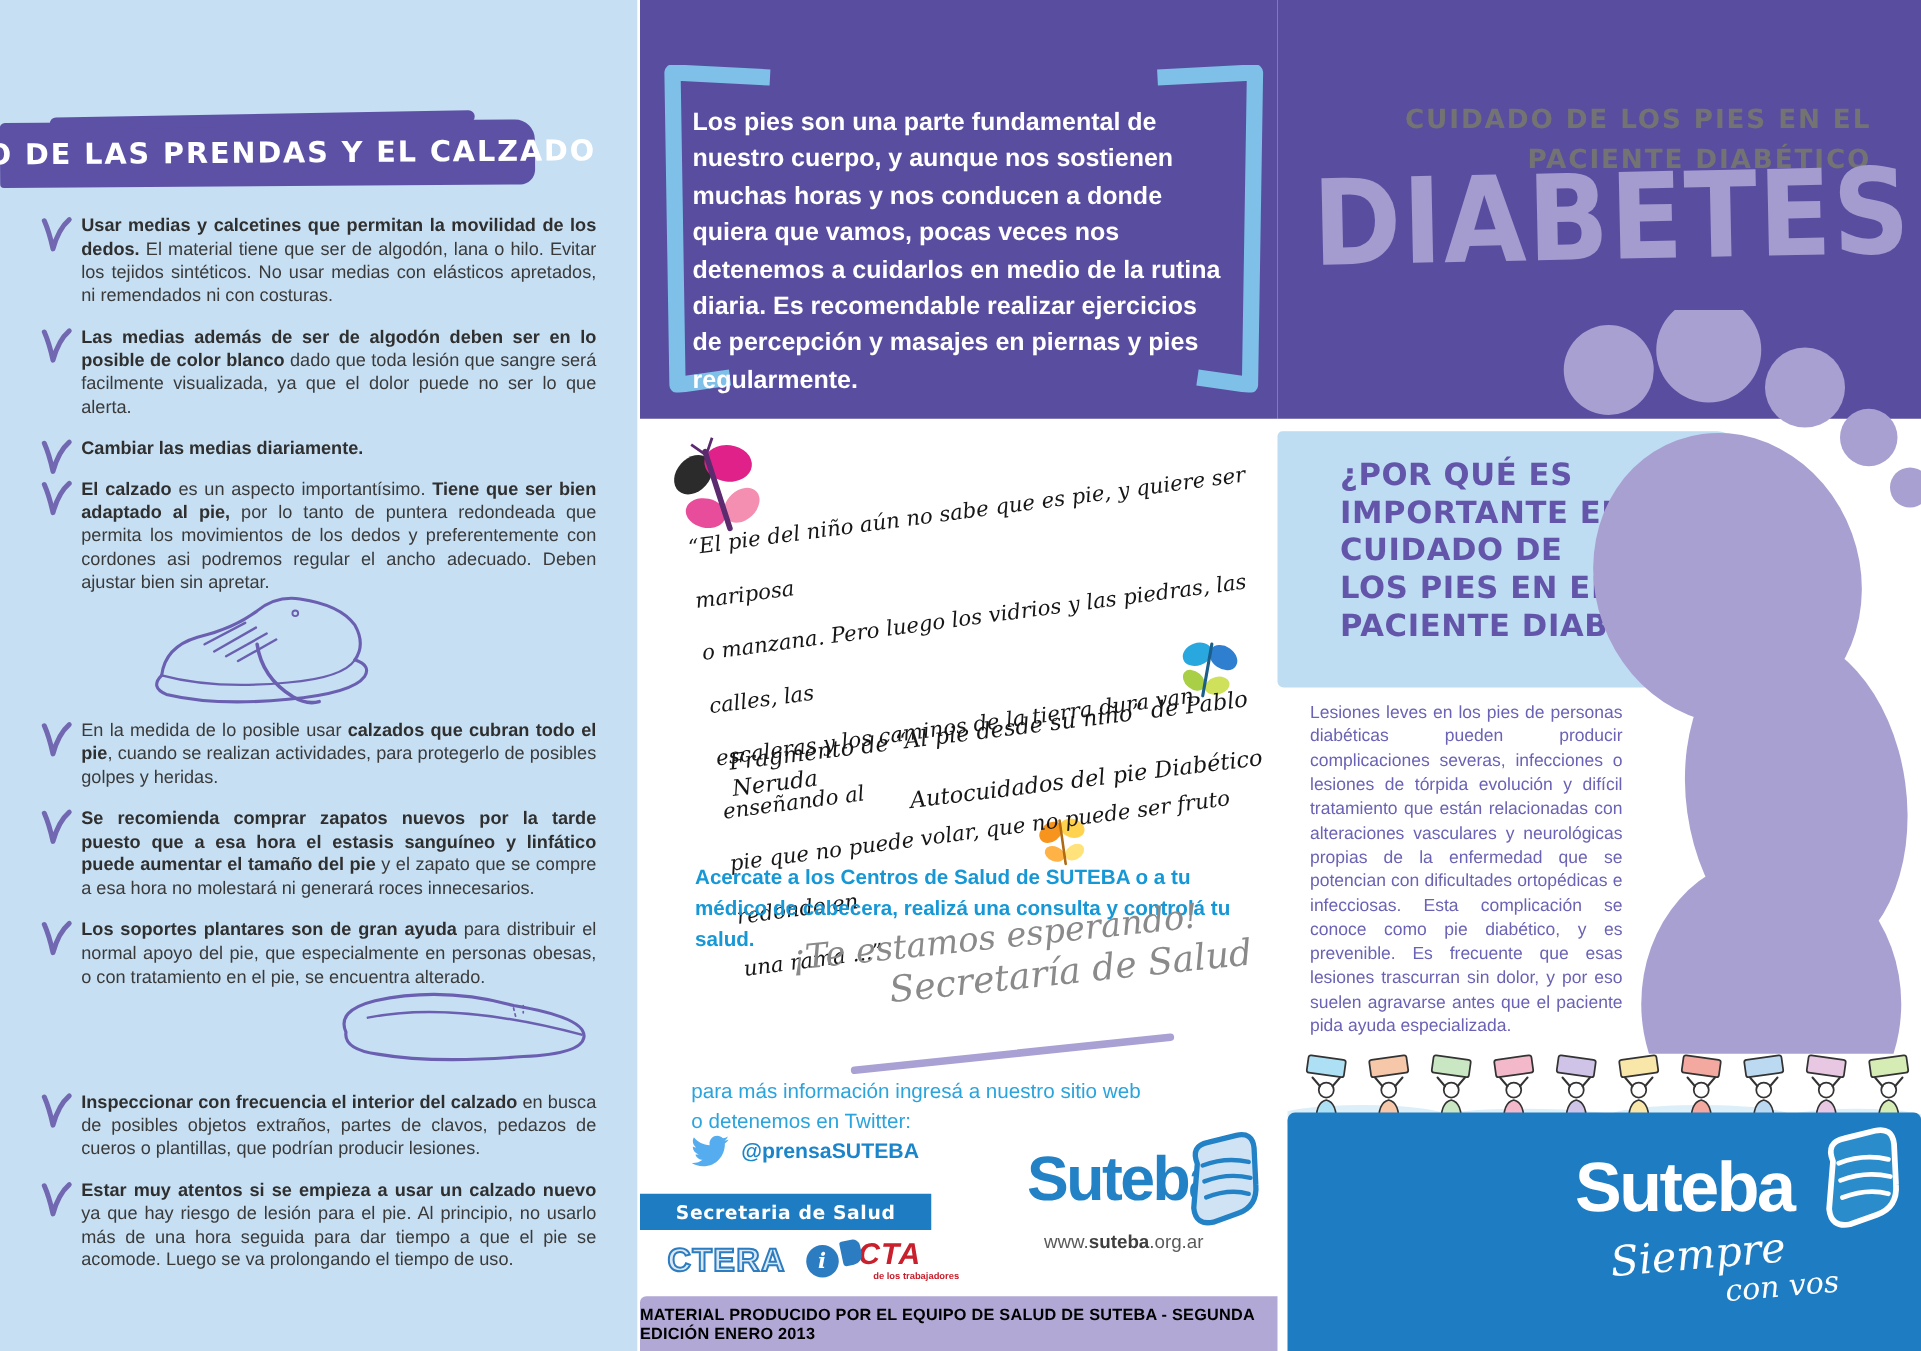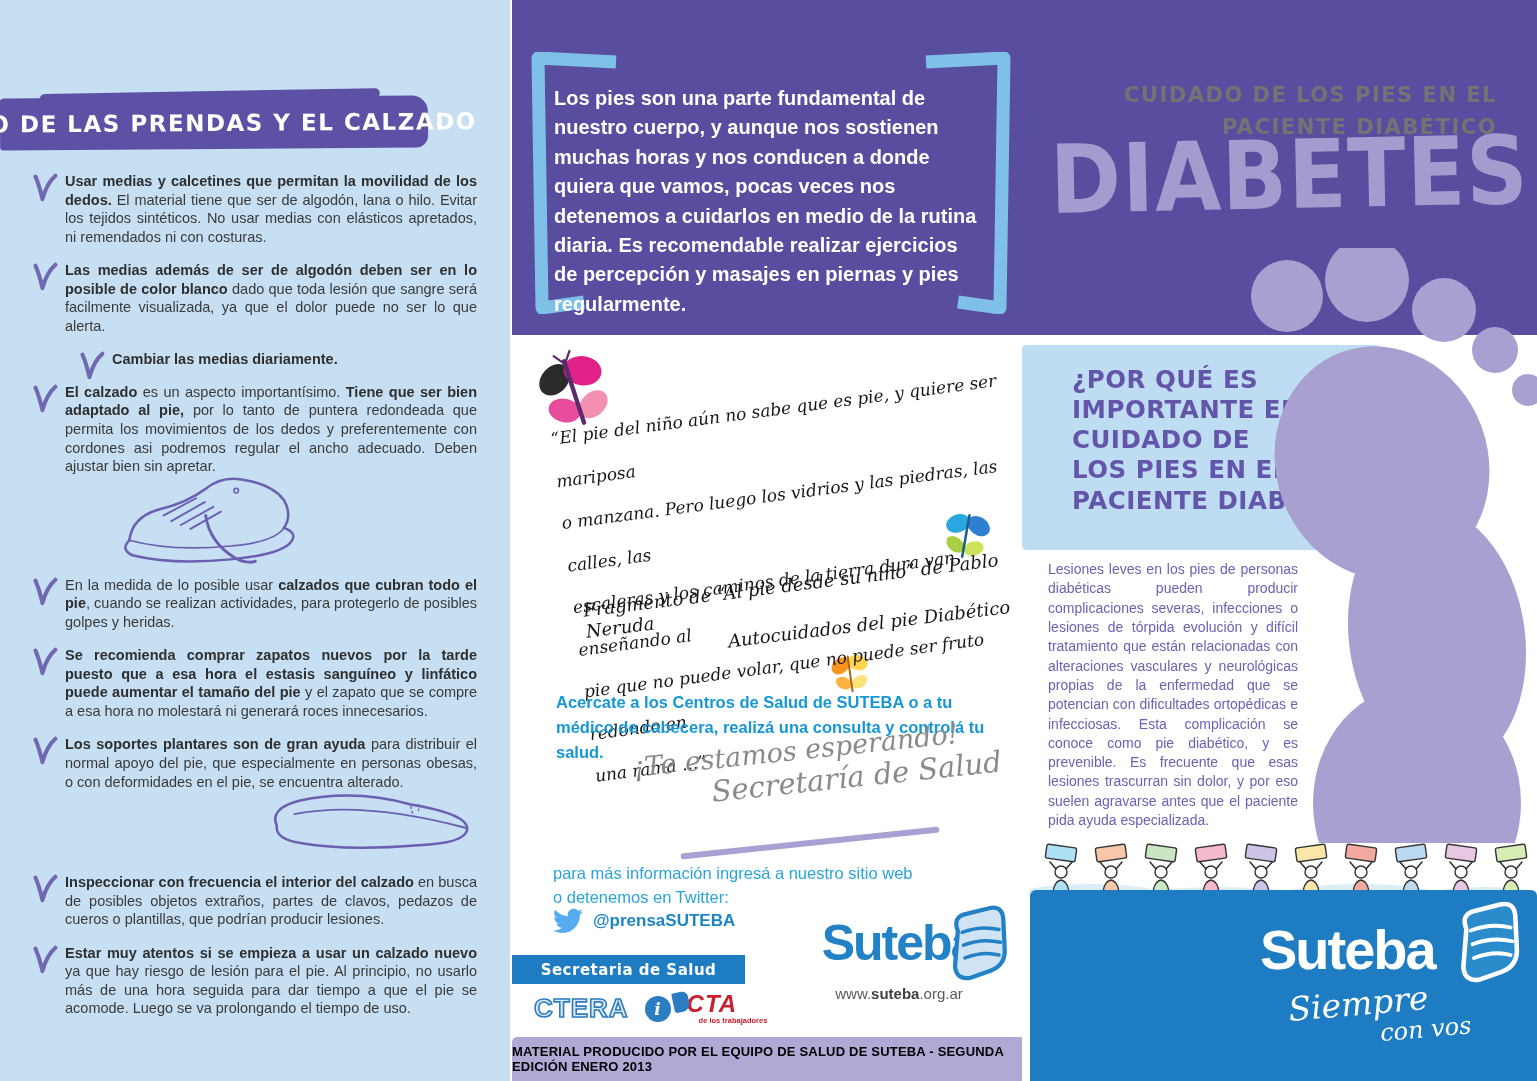--- a/index.html
+++ b/index.html
@@ -14,21 +14,21 @@
                display:flex;align-items:center;justify-content:center;}
   .left-header:before{content:"";position:absolute;left:40px;top:-6px;width:340px;height:10px;
                background:#5d51a6;border-radius:6px;transform:rotate(-.6deg);}
   .left-header span{color:#fff;font-weight:bold;font-size:23px;letter-spacing:1.5px;
                font-family:"DejaVu Sans",sans-serif;white-space:nowrap;}
   .left-list{position:absolute;left:65px;top:172px;width:412px;}
   .check-item{position:relative;margin-bottom:15px;color:#3a3a3a;font-size:14.5px;
               line-height:1.28;text-align:justify;}
   .check-item b{color:#2f2f2f;}
   .check-item .check{position:absolute;left:-33px;top:0;width:26px;height:30px;}
-  .check-item:nth-child(3){margin-bottom:14px;margin-left:47px;}
+  .check-item:nth-child(3){margin-bottom:14px;}
   .check-item:nth-child(4){margin-bottom:100px;}
   .check-item:nth-child(7){margin-bottom:82px;}
   .shoe-img{position:absolute;left:112px;top:462px;width:195px;height:105px;}
   .insole-img{position:absolute;left:262px;top:785px;width:218px;height:68px;}
 
   
   .mid-panel{position:absolute;left:512px;top:0;width:518px;height:1081px;background:#ffffff;}
   .mid-purple{position:absolute;left:0;top:0;width:518px;height:335px;background:#594da0;}
   .brush-frame{position:absolute;pointer-events:none;}
   .intro-text{position:absolute;left:42px;top:84px;width:432px;color:#ffffff;
@@ -132,21 +132,21 @@
             <path d="M4,5 C8,14 10,22 12,31 C15,20 20,10 27,4" fill="none" stroke="#7268b2" stroke-width="4.6" stroke-linecap="round" stroke-linejoin="round"></path>
           </svg><b>El calzado</b><span> es un aspecto importantísimo. </span><b>Tiene que ser bien adaptado al pie,</b><span> por lo tanto de puntera redondeada que permita los movimientos de los dedos y preferentemente con cordones asi podremos regular el ancho adecuado. Deben ajustar bien sin apretar.</span></div>
         <div class="check-item"><svg class="check" viewBox="0 0 30 34">
             <path d="M4,5 C8,14 10,22 12,31 C15,20 20,10 27,4" fill="none" stroke="#7268b2" stroke-width="4.6" stroke-linecap="round" stroke-linejoin="round"></path>
           </svg><span>En la medida de lo posible usar </span><b>calzados que cubran todo el pie</b><span>, cuando se realizan actividades, para protegerlo de posibles golpes y heridas.</span></div>
         <div class="check-item"><svg class="check" viewBox="0 0 30 34">
             <path d="M4,5 C8,14 10,22 12,31 C15,20 20,10 27,4" fill="none" stroke="#7268b2" stroke-width="4.6" stroke-linecap="round" stroke-linejoin="round"></path>
           </svg><b>Se recomienda comprar zapatos nuevos por la tarde puesto que a esa hora el estasis sanguíneo y linfático puede aumentar el tamaño del pie</b><span> y el zapato que se compre a esa hora no molestará ni generará roces innecesarios.</span></div>
         <div class="check-item"><svg class="check" viewBox="0 0 30 34">
             <path d="M4,5 C8,14 10,22 12,31 C15,20 20,10 27,4" fill="none" stroke="#7268b2" stroke-width="4.6" stroke-linecap="round" stroke-linejoin="round"></path>
-          </svg><b>Los soportes plantares son de gran ayuda</b><span> para distribuir el normal apoyo del pie, que especialmente en personas obesas, o con deformidades en el pie, se encuentra alterado.</span></div>
+          </svg><b>Los soportes plantares son de gran ayuda</b><span> para distribuir el normal apoyo del pie, que especialmente en personas obesas, o con tratamiento en el pie, se encuentra alterado.</span></div>
         <div class="check-item"><svg class="check" viewBox="0 0 30 34">
             <path d="M4,5 C8,14 10,22 12,31 C15,20 20,10 27,4" fill="none" stroke="#7268b2" stroke-width="4.6" stroke-linecap="round" stroke-linejoin="round"></path>
           </svg><b>Inspeccionar con frecuencia el interior del calzado</b><span> en busca de posibles objetos extraños, partes de clavos, pedazos de cueros o plantillas, que podrían producir lesiones.</span></div>
         <div class="check-item"><svg class="check" viewBox="0 0 30 34">
             <path d="M4,5 C8,14 10,22 12,31 C15,20 20,10 27,4" fill="none" stroke="#7268b2" stroke-width="4.6" stroke-linecap="round" stroke-linejoin="round"></path>
           </svg><b>Estar muy atentos si se empieza a usar un calzado nuevo</b><span> ya que hay riesgo de lesión para el pie. Al principio, no usarlo más de una hora seguida para dar tiempo a que el pie se acomode. Luego se va prolongando el tiempo de uso.</span></div>
       </div>
 
     <svg class="shoe-img" viewBox="0 0 200 110" fill="none" stroke="#6a5fb0" stroke-width="2.6" stroke-linecap="round">
       <path d="M16,82 Q6,92 20,98 Q62,108 122,102 Q176,97 186,83 Q192,74 178,69"></path>

